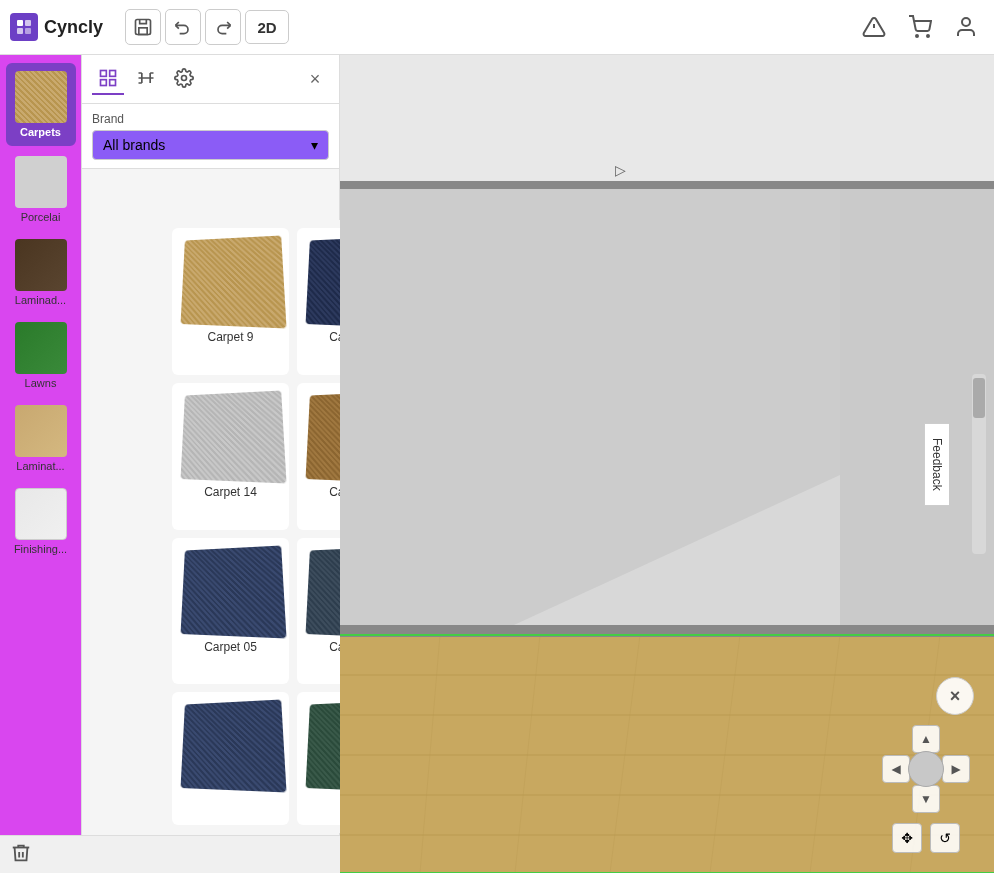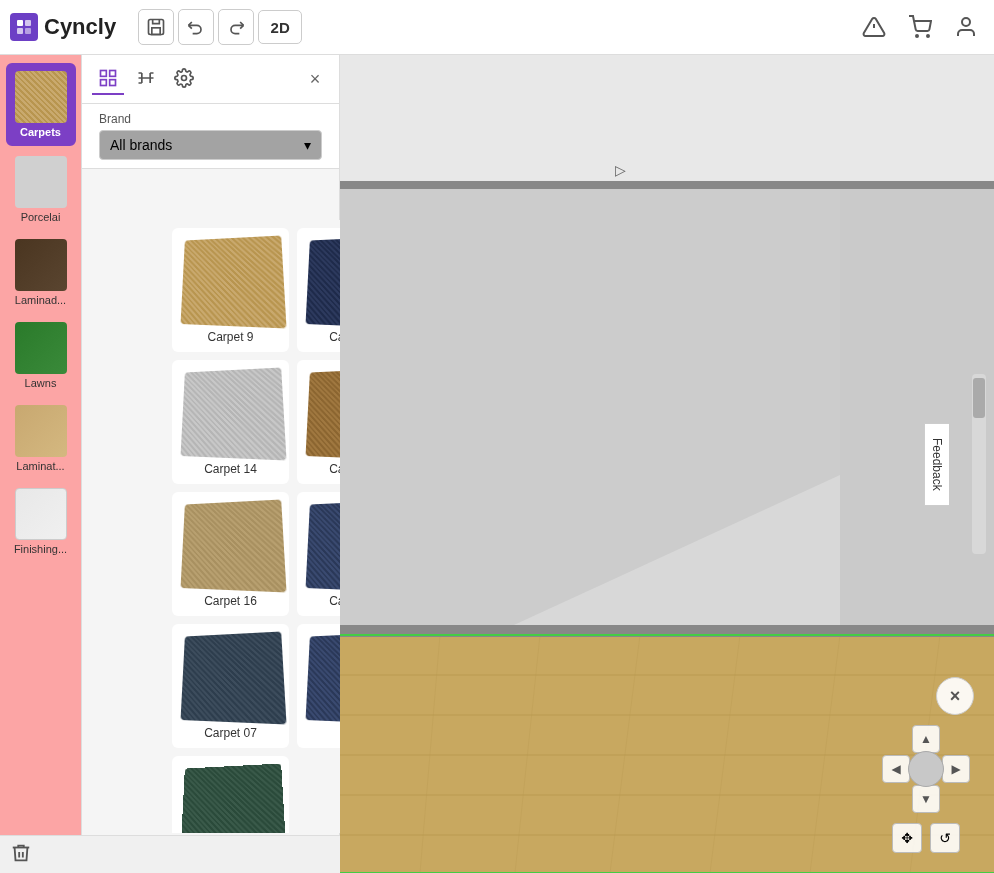--- a/index.html
+++ b/index.html
@@ -8,36 +8,36 @@
     
     .top-toolbar {
       position: absolute; top: 0; left: 0; right: 0; height: 55px;
       background: #ffffff; border-bottom: 1px solid #ddd;
       display: flex; align-items: center; padding: 0 10px;
       z-index: 100;
     }
     .logo { display: flex; align-items: center; gap: 6px; margin-right: 20px; }
     .logo-icon { width: 28px; height: 28px; background: #6c3fc5; border-radius: 4px; display: flex; align-items: center; justify-content: center; }
     .logo-icon svg { fill: white; }
-    .logo-text { font-size: 22px; font-weight: bold; color: #222; text-align: right; }
+    .logo-text { font-size: 18px; font-weight: bold; color: #222; text-align: right; }
     .toolbar-btn { width: 36px; height: 36px; border: 1px solid #ccc; border-radius: 5px; background: #fff; cursor: pointer; display: flex; align-items: center; justify-content: center; margin: 0 2px; }
     .toolbar-2d { width: 44px; height: 34px; border: 1px solid #ccc; border-radius: 5px; background: #fff; cursor: pointer; display: flex; align-items: center; justify-content: center; font-weight: bold; font-size: 15px; color: #333; margin: 0 2px; }
     .toolbar-right { margin-left: auto; display: flex; gap: 10px; }
     .toolbar-right-btn { width: 36px; height: 36px; background: none; border: none; cursor: pointer; display: flex; align-items: center; justify-content: center; }
 
     
     .left-panel {
       position: absolute; top: 55px; left: 0; width: 340px; bottom: 0;
       background: #f5f5f5; border-right: 1px solid #ddd;
       display: flex; flex-direction: row;
     }
 
     
     .category-sidebar {
-      width: 82px; background: #fca5a5; border-right: 1px solid #ddd;
+      width: 82px; background: #d946ef; border-right: 1px solid #ddd;
       display: flex; flex-direction: column; align-items: center;
       padding: 8px 4px; gap: 4px; overflow-y: auto;
     }
     .category-item {
       width: 70px; display: flex; flex-direction: column; align-items: center;
       padding: 6px 4px; border-radius: 6px; cursor: pointer; gap: 3px;
     }
     .category-item.active { background: #7c3fc5; border: 2px solid #7c3fc5; }
     .category-item .cat-label { font-size: 11px; text-align: center; color: #333; }
     .category-item.active .cat-label { color: #fff; font-weight: bold; }
@@ -204,23 +204,23 @@
         <button class="panel-tab-btn">
           <svg width="20" height="20" viewBox="0 0 24 24" fill="none" stroke="#555" stroke-width="2">
             <circle cx="12" cy="12" r="3"></circle>
             <path d="M19.4 15a1.65 1.65 0 0 0 .33 1.82l.06.06a2 2 0 0 1-2.83 2.83l-.06-.06a1.65 1.65 0 0 0-1.82-.33 1.65 1.65 0 0 0-1 1.51V21a2 2 0 0 1-4 0v-.09A1.65 1.65 0 0 0 9 19.4a1.65 1.65 0 0 0-1.82.33l-.06.06a2 2 0 0 1-2.83-2.83l.06-.06A1.65 1.65 0 0 0 4.68 15a1.65 1.65 0 0 0-1.51-1H3a2 2 0 0 1 0-4h.09A1.65 1.65 0 0 0 4.6 9a1.65 1.65 0 0 0-.33-1.82l-.06-.06a2 2 0 0 1 2.83-2.83l.06.06A1.65 1.65 0 0 0 9 4.68a1.65 1.65 0 0 0 1-1.51V3a2 2 0 0 1 4 0v.09a1.65 1.65 0 0 0 1 1.51 1.65 1.65 0 0 0 1.82-.33l.06-.06a2 2 0 0 1 2.83 2.83l-.06.06A1.65 1.65 0 0 0 19.4 9a1.65 1.65 0 0 0 1.51 1H21a2 2 0 0 1 0 4h-.09a1.65 1.65 0 0 0-1.51 1z"></path>
           </svg>
         </button>
       </div>
       <button class="panel-close" style="font-size:18px; color:#666; background:none; border:none; cursor:pointer;">×</button>
     </div>
 
-    <div style="background:#fff; padding:8px 17px; border-bottom:1px solid #ddd;">
+    <div style="background:#fff; padding:8px 10px; border-bottom:1px solid #ddd;">
       <div style="font-size:12px; color:#555; margin-bottom:4px;">Brand</div>
-      <div style="border:1px solid #ccc; border-radius:4px; padding:6px 10px; background:#a3a3a3; cursor:pointer; display:flex; justify-content:space-between; align-items:center; font-size:14px;">
+      <div style="border:1px solid #ccc; border-radius:4px; padding:6px 10px; background:#8b5cf6; cursor:pointer; display:flex; justify-content:space-between; align-items:center; font-size:14px;">
         <span>All brands</span>
         <span>▾</span>
       </div>
     </div>
 
     <div class="catalog-area">
 
       <div class="catalog-item">
         <div class="carpet-beige" style="width:100%;height:88px;border-radius:4px;transform:perspective(80px) rotateX(5deg) rotateY(-5deg);"></div>
         <span class="catalog-label">Carpet 9</span>
@@ -234,24 +234,20 @@
       <div class="catalog-item">
         <div class="carpet-light" style="width:100%;height:88px;border-radius:4px;transform:perspective(80px) rotateX(5deg) rotateY(-5deg);"></div>
         <span class="catalog-label">Carpet 14</span>
       </div>
 
       <div class="catalog-item">
         <div class="carpet-brown" style="width:100%;height:88px;border-radius:4px;transform:perspective(80px) rotateX(5deg) rotateY(-5deg);"></div>
         <span class="catalog-label">Carpet 15</span>
       </div>
 
-      <div class="catalog-item">
-        <div class="carpet-beige2" style="width:100%;height:88px;border-radius:4px;transform:perspective(80px) rotateX(5deg) rotateY(-5deg);"></div>
-        <span class="catalog-label">Carpet 16</span>
-      </div>
 
       <div class="catalog-item">
         <div class="carpet-med-blue" style="width:100%;height:88px;border-radius:4px;transform:perspective(80px) rotateX(5deg) rotateY(-5deg);"></div>
         <span class="catalog-label">Carpet 05</span>
       </div>
 
 
       <div class="catalog-item">
         <div class="carpet-dark-teal" style="width:100%;height:88px;border-radius:4px;transform:perspective(80px) rotateX(5deg) rotateY(-5deg);"></div>
         <span class="catalog-label">Carpet 07</span>

